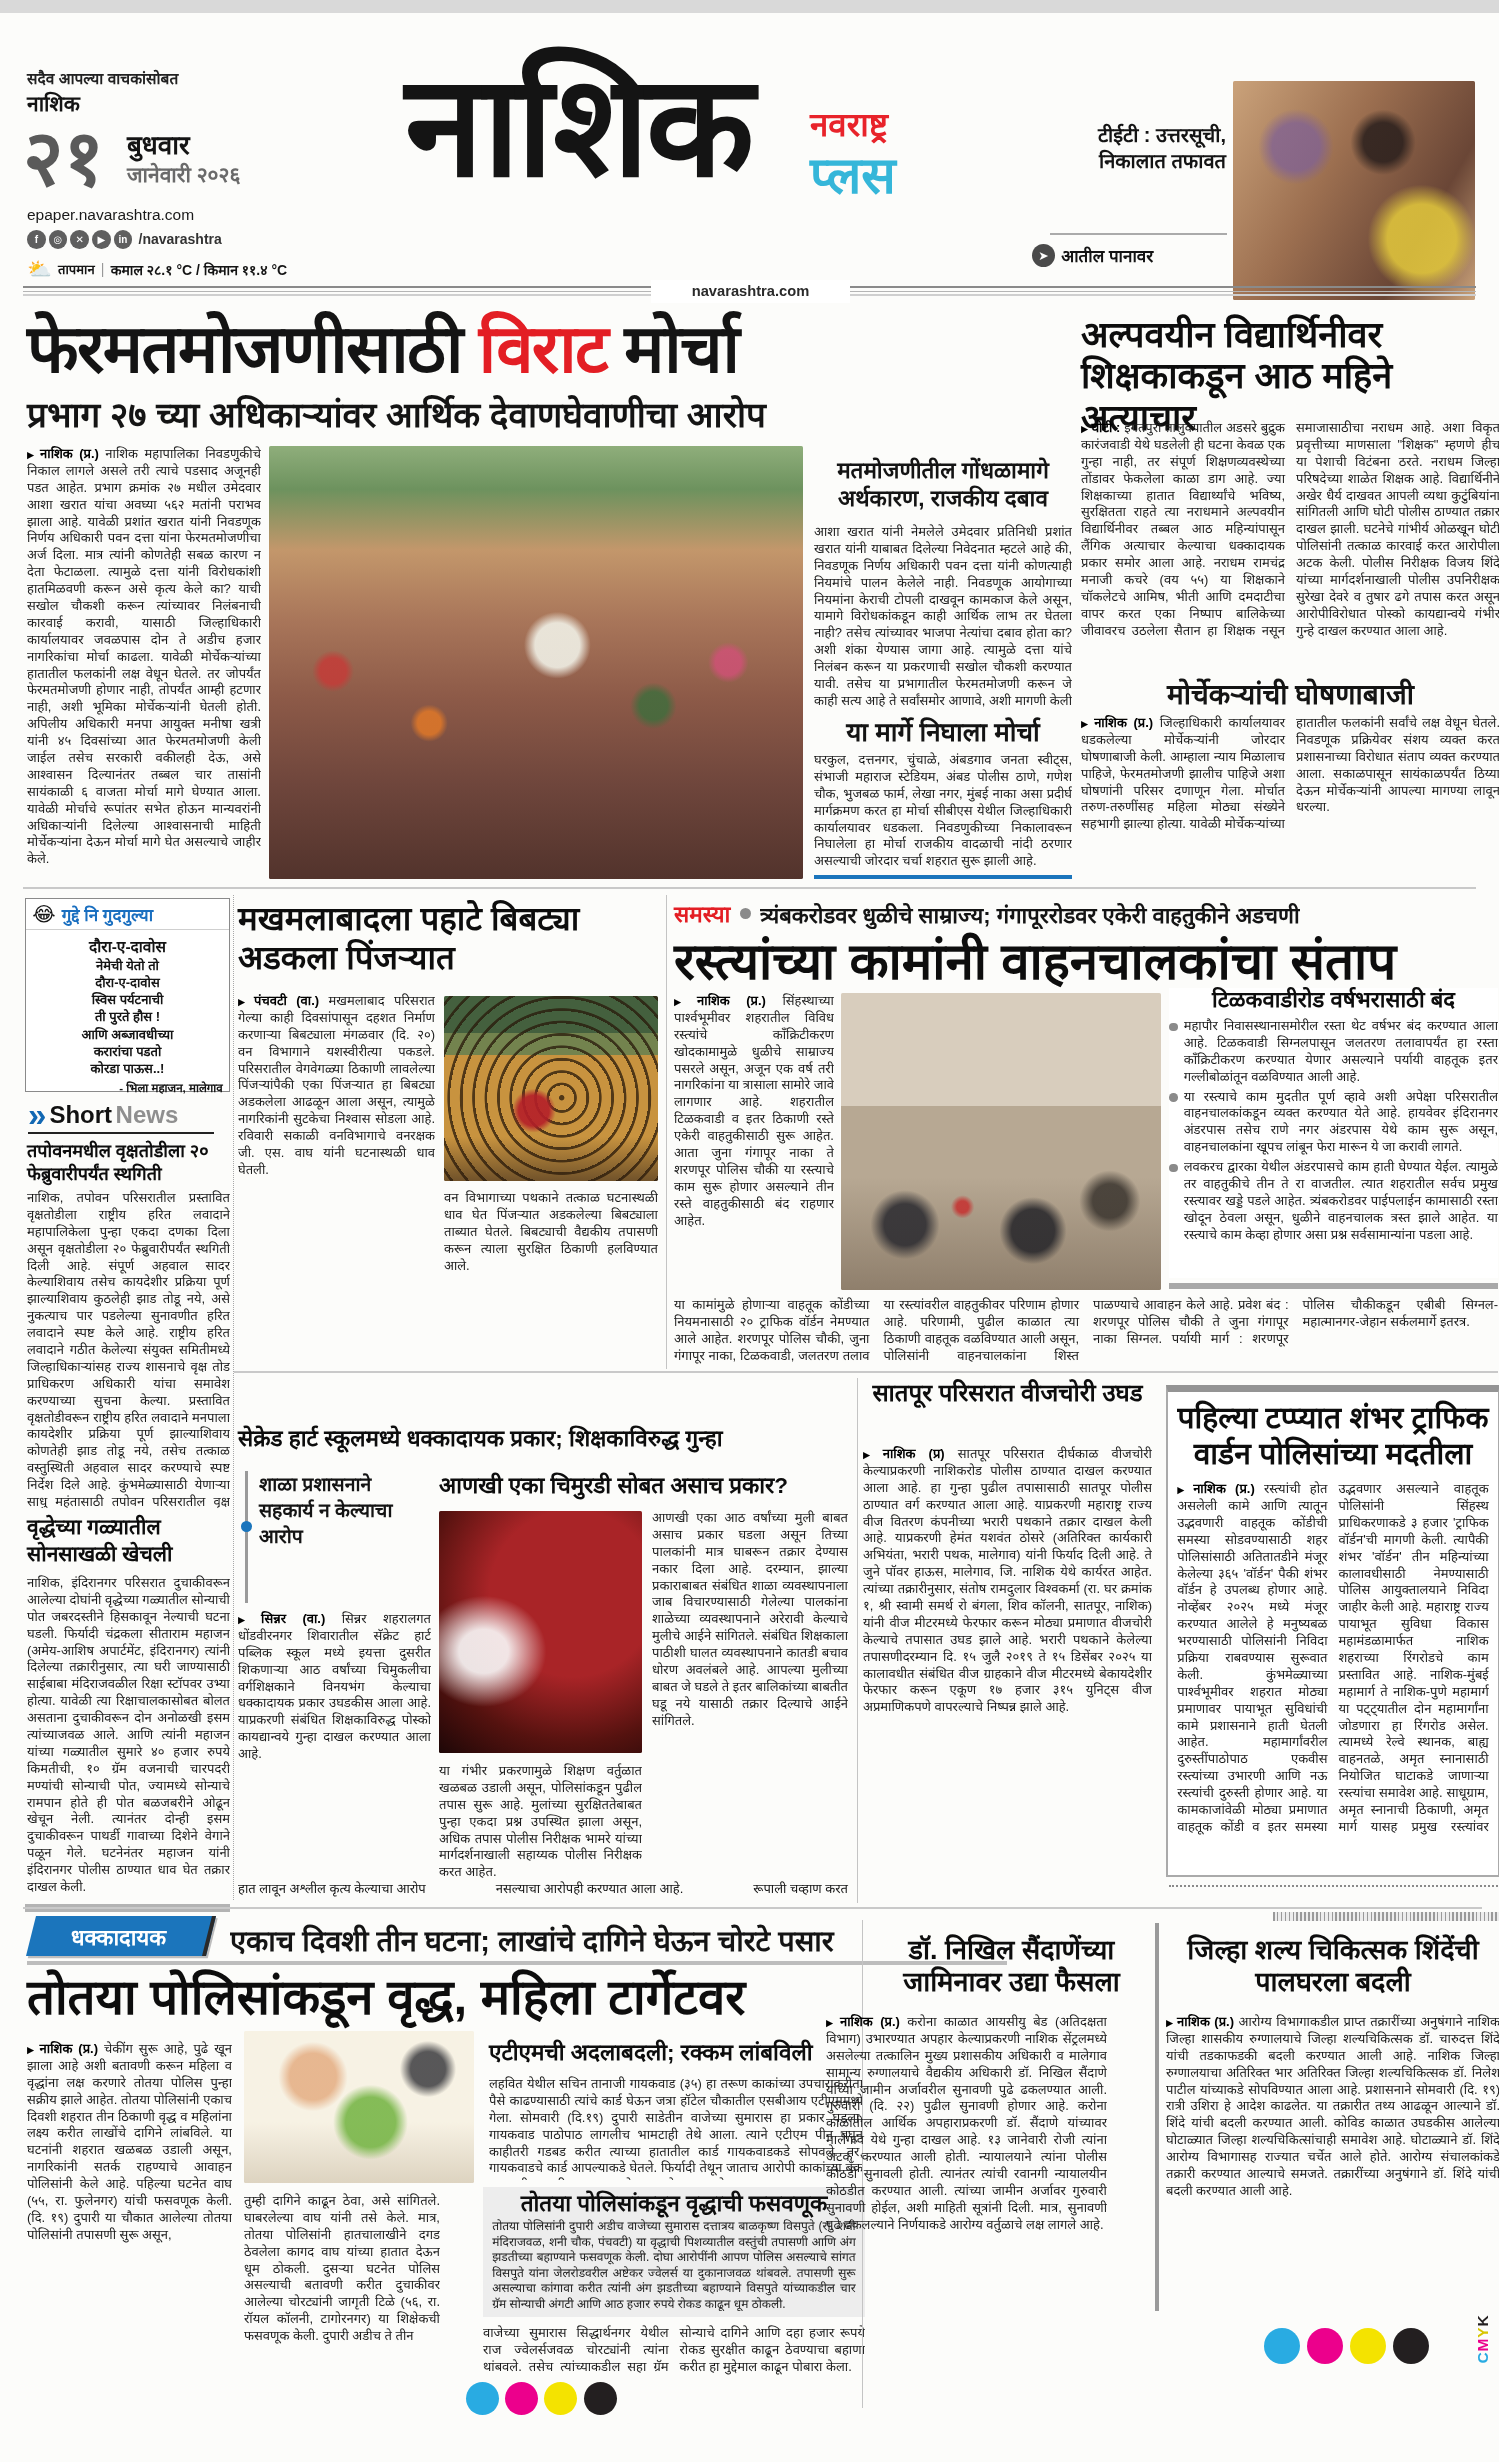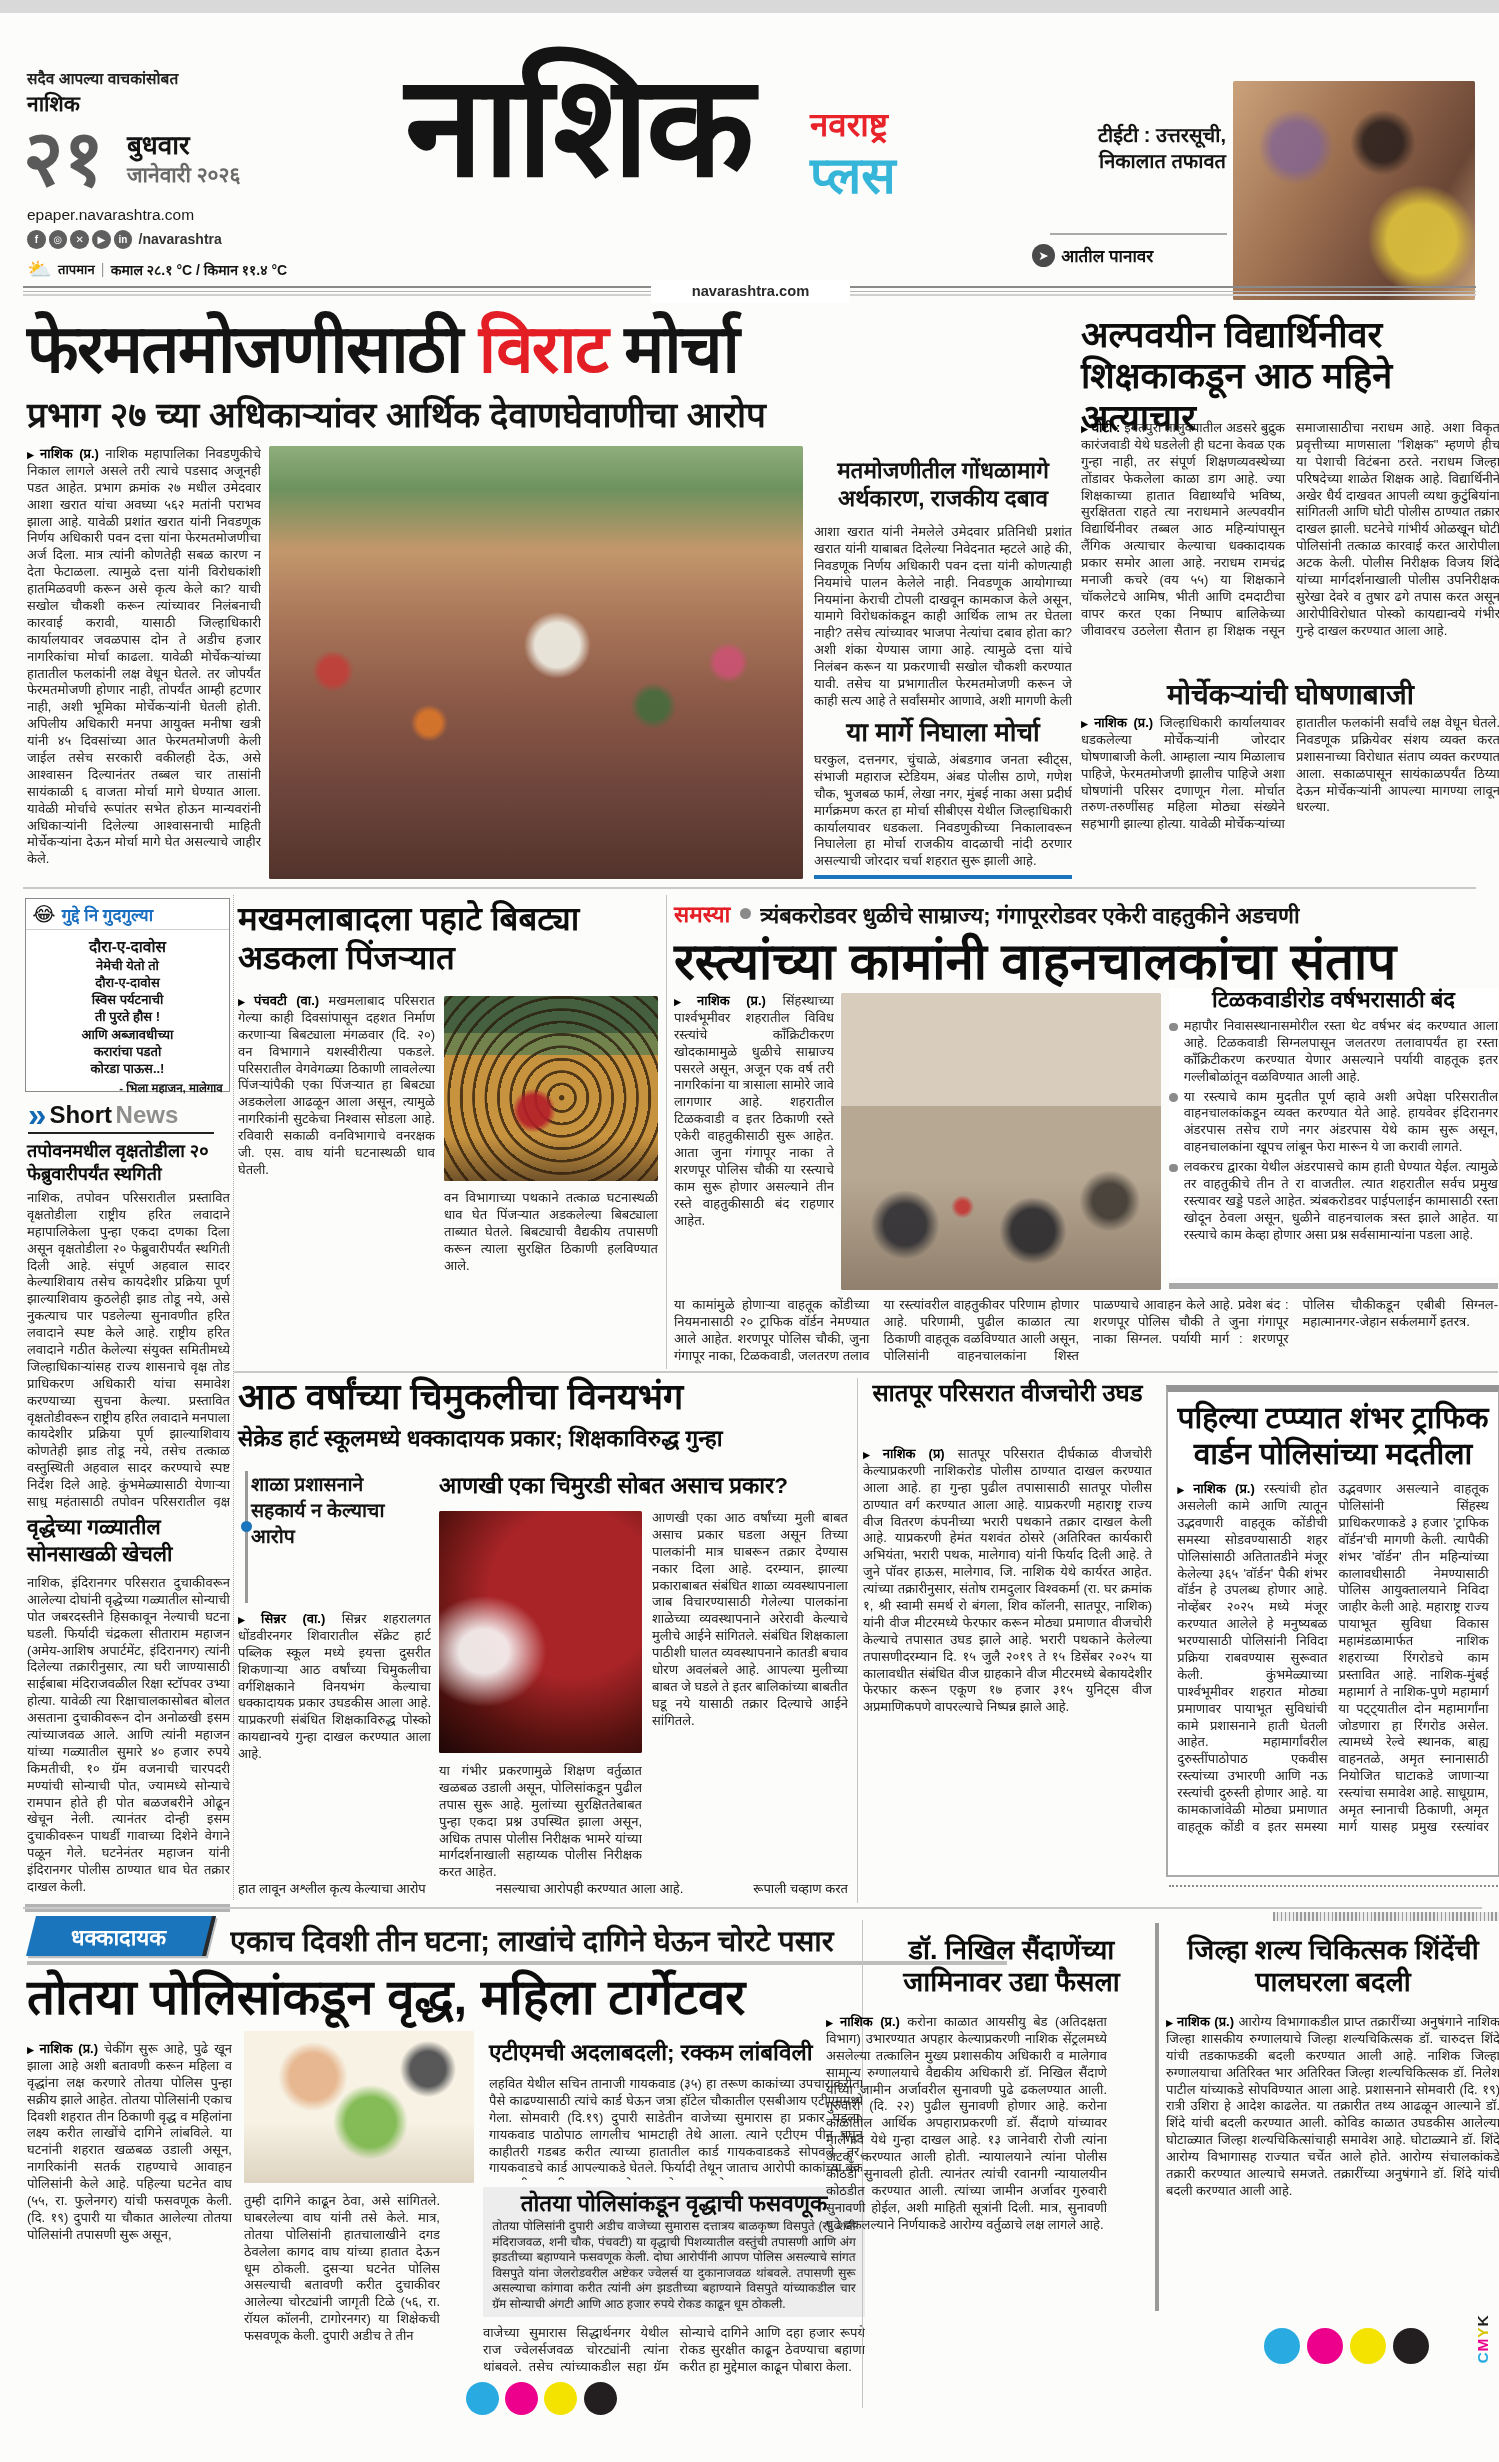--- a/index.html
+++ b/index.html
@@ -47,21 +47,21 @@
   .poem-line{font-size:13px;font-weight:bold;text-align:center;line-height:1.32}
   .poem-author{font-size:11.6px;font-weight:bold;text-align:right;padding-right:6.2px;margin-top:3.1px}
   .sn-arrow{color:#1268b3;font-size:33px;font-weight:bold;line-height:1;margin-right:3.1px}
   .sn-1{font-size:24px;font-weight:bold;color:#111}
   .sn-2{font-size:24px;font-weight:bold;color:#8f8f8f}
   .label-red{color:#e31e24;font-weight:bold;font-size:22.5px}
   .kicker{font-weight:bold}
   .roadbox{background:#fff}
   .roadbox .bull{display:flex;gap:6.2px;margin-bottom:3.1px}
   .roadbox .bdot{flex:0 0 8.5px;width:8.5px;height:8.5px;border-radius:50%;background:#8a8a8a;margin-top:4.7px}
-  .pq{border-left:3.1px solid #9a9a9a;padding-left:3px;position:relative}
+  .pq{border-left:3.1px solid #9a9a9a;padding-left:11px;position:relative}
   .pq .dot{position:absolute;left:-7px;top:50px;width:11px;height:11px;border-radius:50%;background:#1b75bc}
   .pq-txt{font-size:19.4px;font-weight:bold;line-height:1.35}
   .blue-label{background:#1b75bc;color:#fff;transform:skewX(-14deg);display:flex;align-items:center;justify-content:center;border-right:4.7px solid #2a2a2a;box-shadow:2.3px 2.3px 0 #bdbdbd}
   .blue-label span{transform:skewX(14deg);font-size:22px;font-weight:bold}
   .graybox{background:#ededed}
   .dotc{border-radius:50%;display:inline-block}
   .wardens{border:2.3px solid #aaa;border-top:7px solid #949494;background:#fff;padding:7.8px 9.3px}
   .hatch{background:repeating-linear-gradient(90deg,#9a9a9a 0 1.6px,#ededed 1.6px 3.9px)}
   .cmyk-letters{font-size:15.5px;font-weight:bold;transform:rotate(-90deg);transform-origin:center;letter-spacing:0.8px;white-space:nowrap}
 </style>
@@ -217,21 +217,20 @@
     <div class="bull">
         <span class="bdot"></span>
         <span class="bt" style="font-size:13px">लवकरच द्वारका येथील अंडरपासचे काम हाती घेण्यात येईल. त्यामुळे तर वाहतुकीचे तीन ते रा वाजतील. त्यात शहरातील सर्वच प्रमुख रस्त्यावर खड्डे पडले आहेत. त्र्यंबकरोडवर पाईपलाईन कामासाठी रस्ता खोदून ठेवला असून, धुळीने वाहनचालक त्रस्त झाले आहेत. या रस्त्याचे काम केव्हा होणार असा प्रश्न सर्वसामान्यांना पडला आहे.</span>
       </div>
   </div>
   <div class="graybar" style="left:1169px;top:1270px;width:329px;height:6.2px;background:#a8a8a8"></div>
   <div class="abs bt cols4" style="left:674px;top:1284px;width:824px;height:71px">या कामांमुळे होणाऱ्या वाहतूक कोंडीच्या नियमनासाठी २० ट्राफिक वॉर्डन नेमण्यात आले आहेत. शरणपूर पोलिस चौकी, जुना गंगापूर नाका, टिळकवाडी, जलतरण तलाव या रस्त्यांवरील वाहतुकीवर परिणाम होणार आहे. परिणामी, पुढील काळात त्या ठिकाणी वाहतूक वळविण्यात आली असून, पोलिसांनी वाहनचालकांना शिस्त पाळण्याचे आवाहन केले आहे. प्रवेश बंद : शरणपूर पोलिस चौकी ते जुना गंगापूर नाका सिग्नल. पर्यायी मार्ग : शरणपूर पोलिस चौकीकडून एबीबी सिग्नल-महात्मानगर-जेहान सर्कलमार्गे इतरत्र.</div>
 
   <div class="hrule" style="left:234px;top:1358px;width:1264px;height:1.6px"></div>
 
-  <div class="abs hl" style="left:238px;top:1365px;width:613px;font-size:36px;white-space:nowrap">आठ वर्षांच्या चिमुकलीचा विनयभंग</div>
   <div class="abs hl" style="left:238px;top:1414px;width:613px;font-size:22.5px">सेक्रेड हार्ट स्कूलमध्ये धक्कादायक प्रकार; शिक्षकाविरुद्ध गुन्हा</div>
   <div class="abs pq" style="left:245px;top:1458px;width:177px;height:132px">
     <span class="dot"></span>
     <div class="pq-txt">शाळा प्रशासनाने सहकार्य न केल्याचा आरोप</div>
   </div>
   <div class="abs hl" style="left:439px;top:1461px;width:407px;font-size:22.5px">आणखी एका चिमुरडी सोबत असाच प्रकार?</div>
   <div class="photo" style="left:439px;top:1498px;width:203px;height:242px;background:
       radial-gradient(ellipse at 22% 58%, rgba(250,250,250,.9) 0 11%, transparent 28%),
       radial-gradient(circle at 66% 34%, #a92427 0 40%, #55120f 72%, #1d0707 100%)"></div>
   <div class="abs bt" style="left:652px;top:1497px;width:196px;height:391px">आणखी एका आठ वर्षांच्या मुली बाबत असाच प्रकार घडला असून तिच्या पालकांनी मात्र घाबरून तक्रार देण्यास नकार दिला आहे. दरम्यान, झाल्या प्रकाराबाबत संबंधित शाळा व्यवस्थापनाला जाब विचारण्यासाठी गेलेल्या पालकांना शाळेच्या व्यवस्थापनाने अरेरावी केल्याचे मुलीचे आईने सांगितले. संबंधित शिक्षकाला पाठीशी घालत व्यवस्थापनाने कातडी बचाव धोरण अवलंबले आहे. आपल्या मुलीच्या बाबत जे घडले ते इतर बालिकांच्या बाबतीत घडू नये यासाठी तक्रार दिल्याचे आईने सांगितले.</div>

